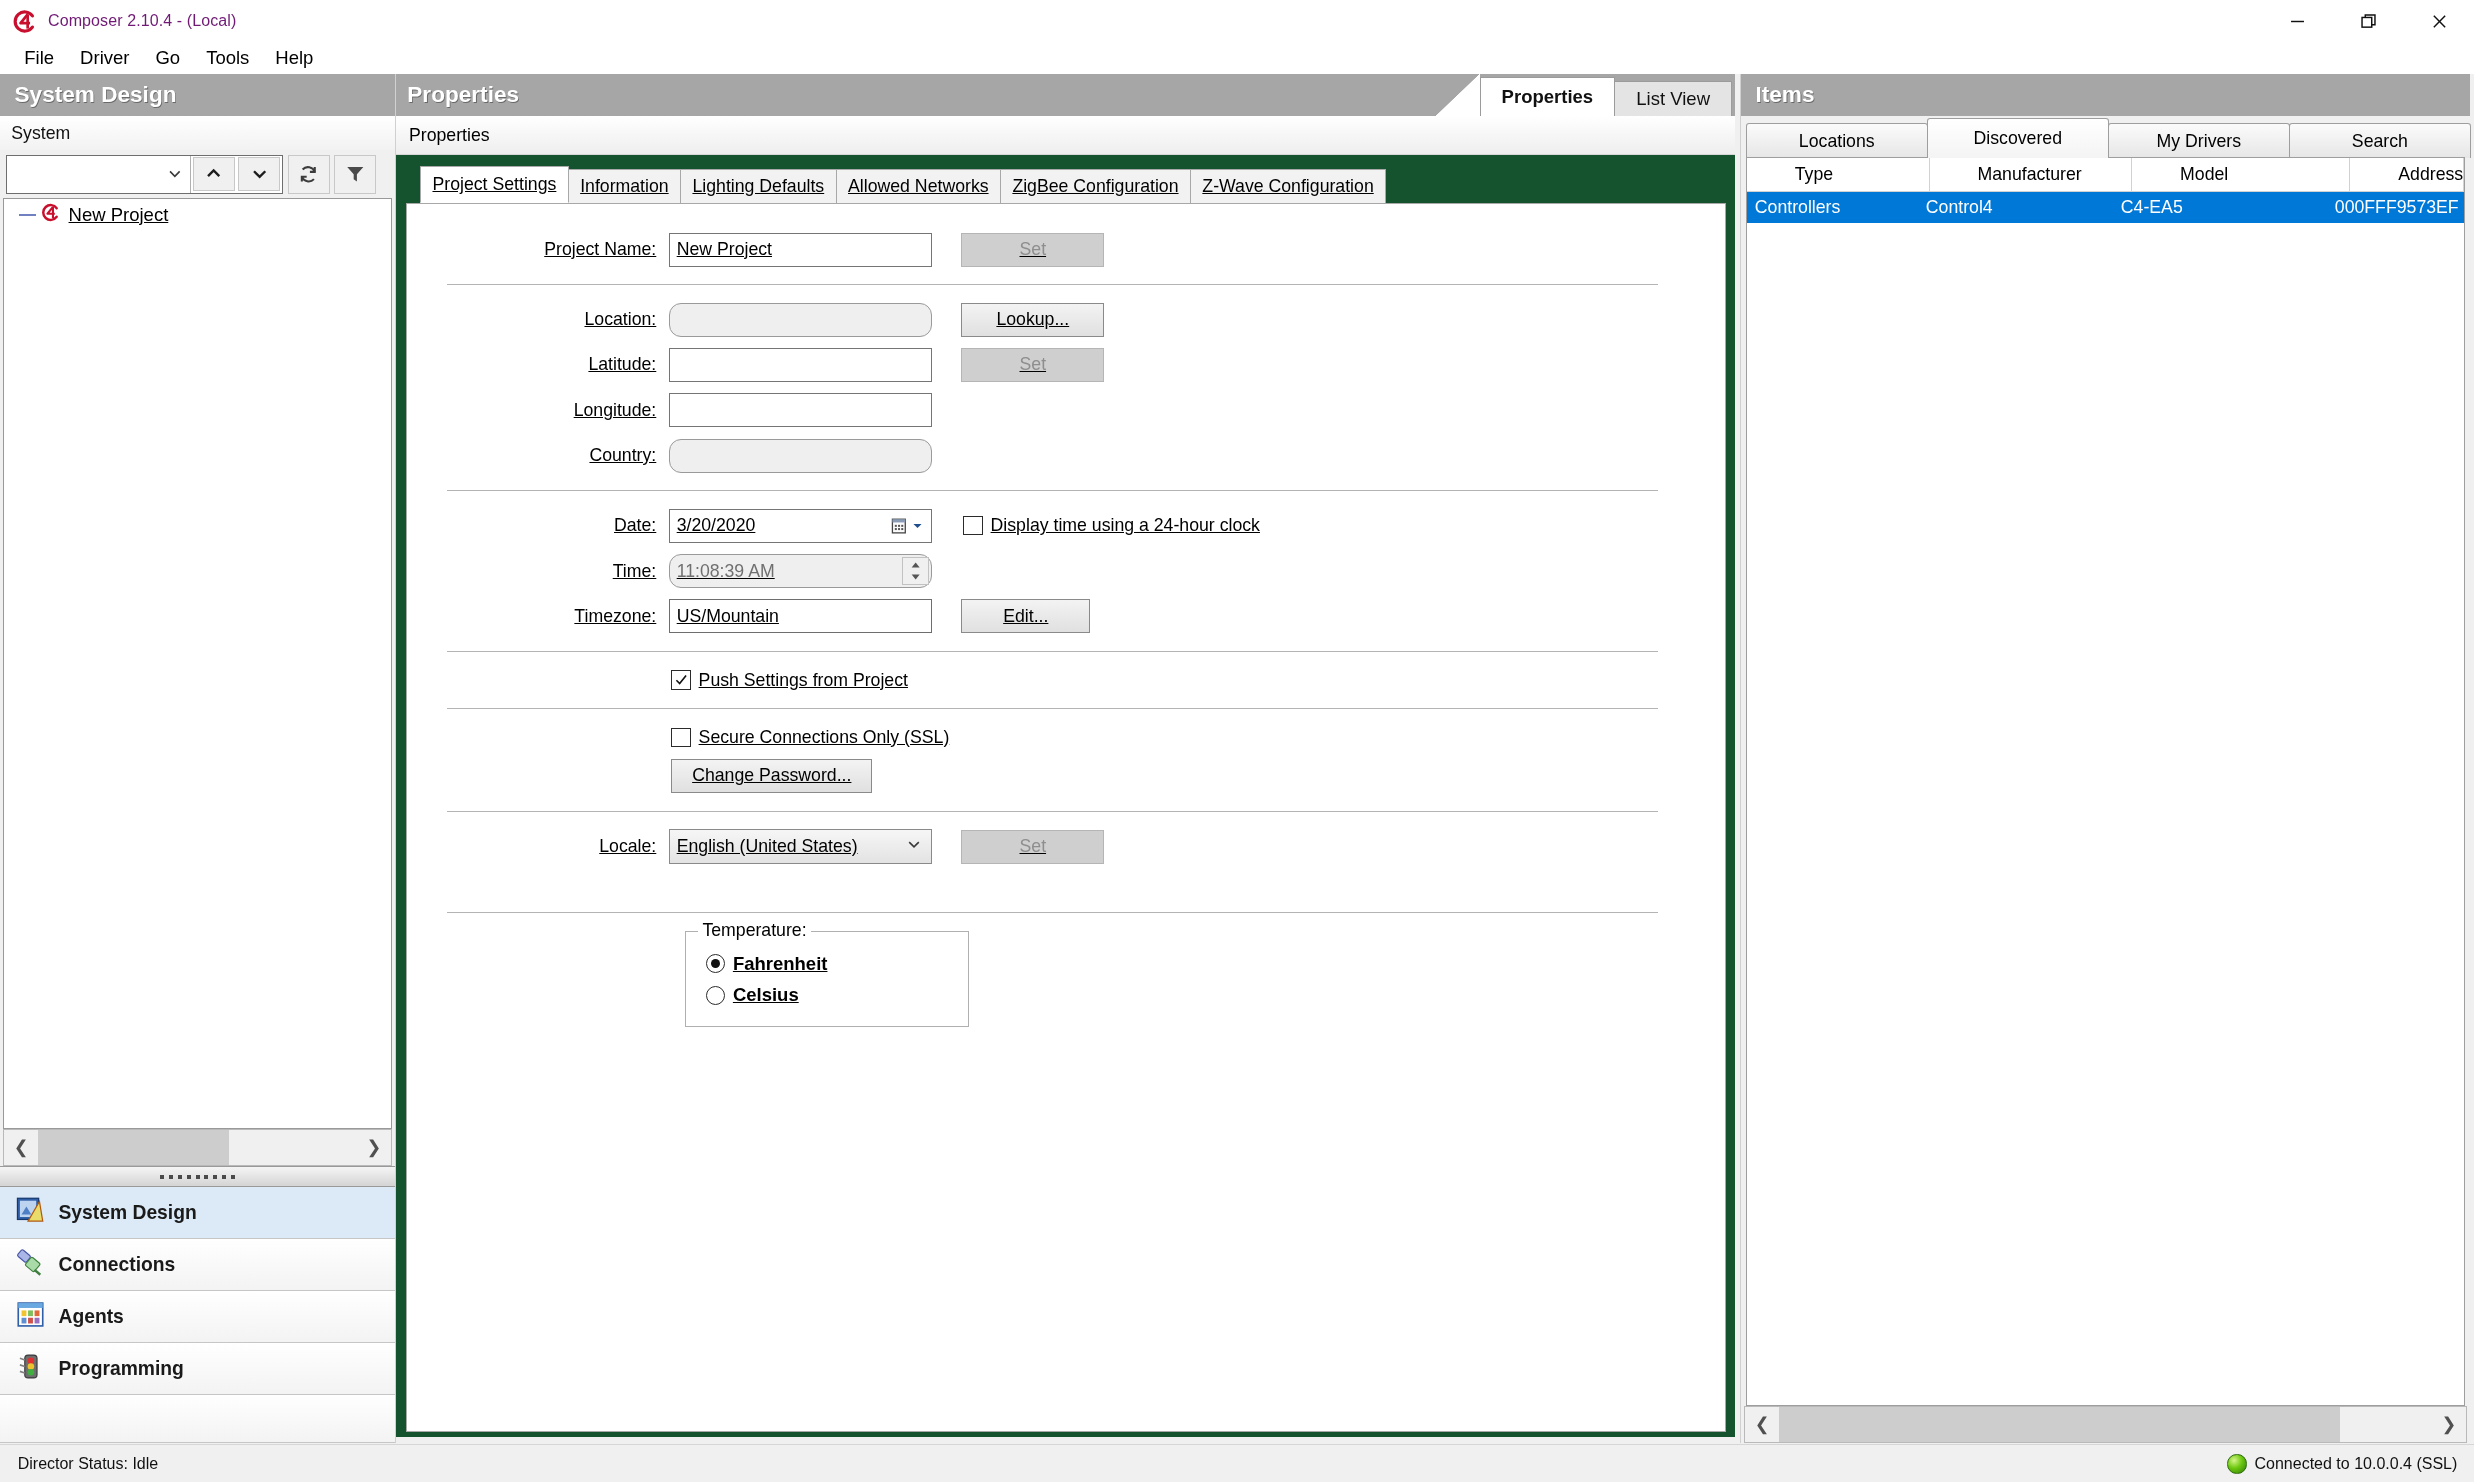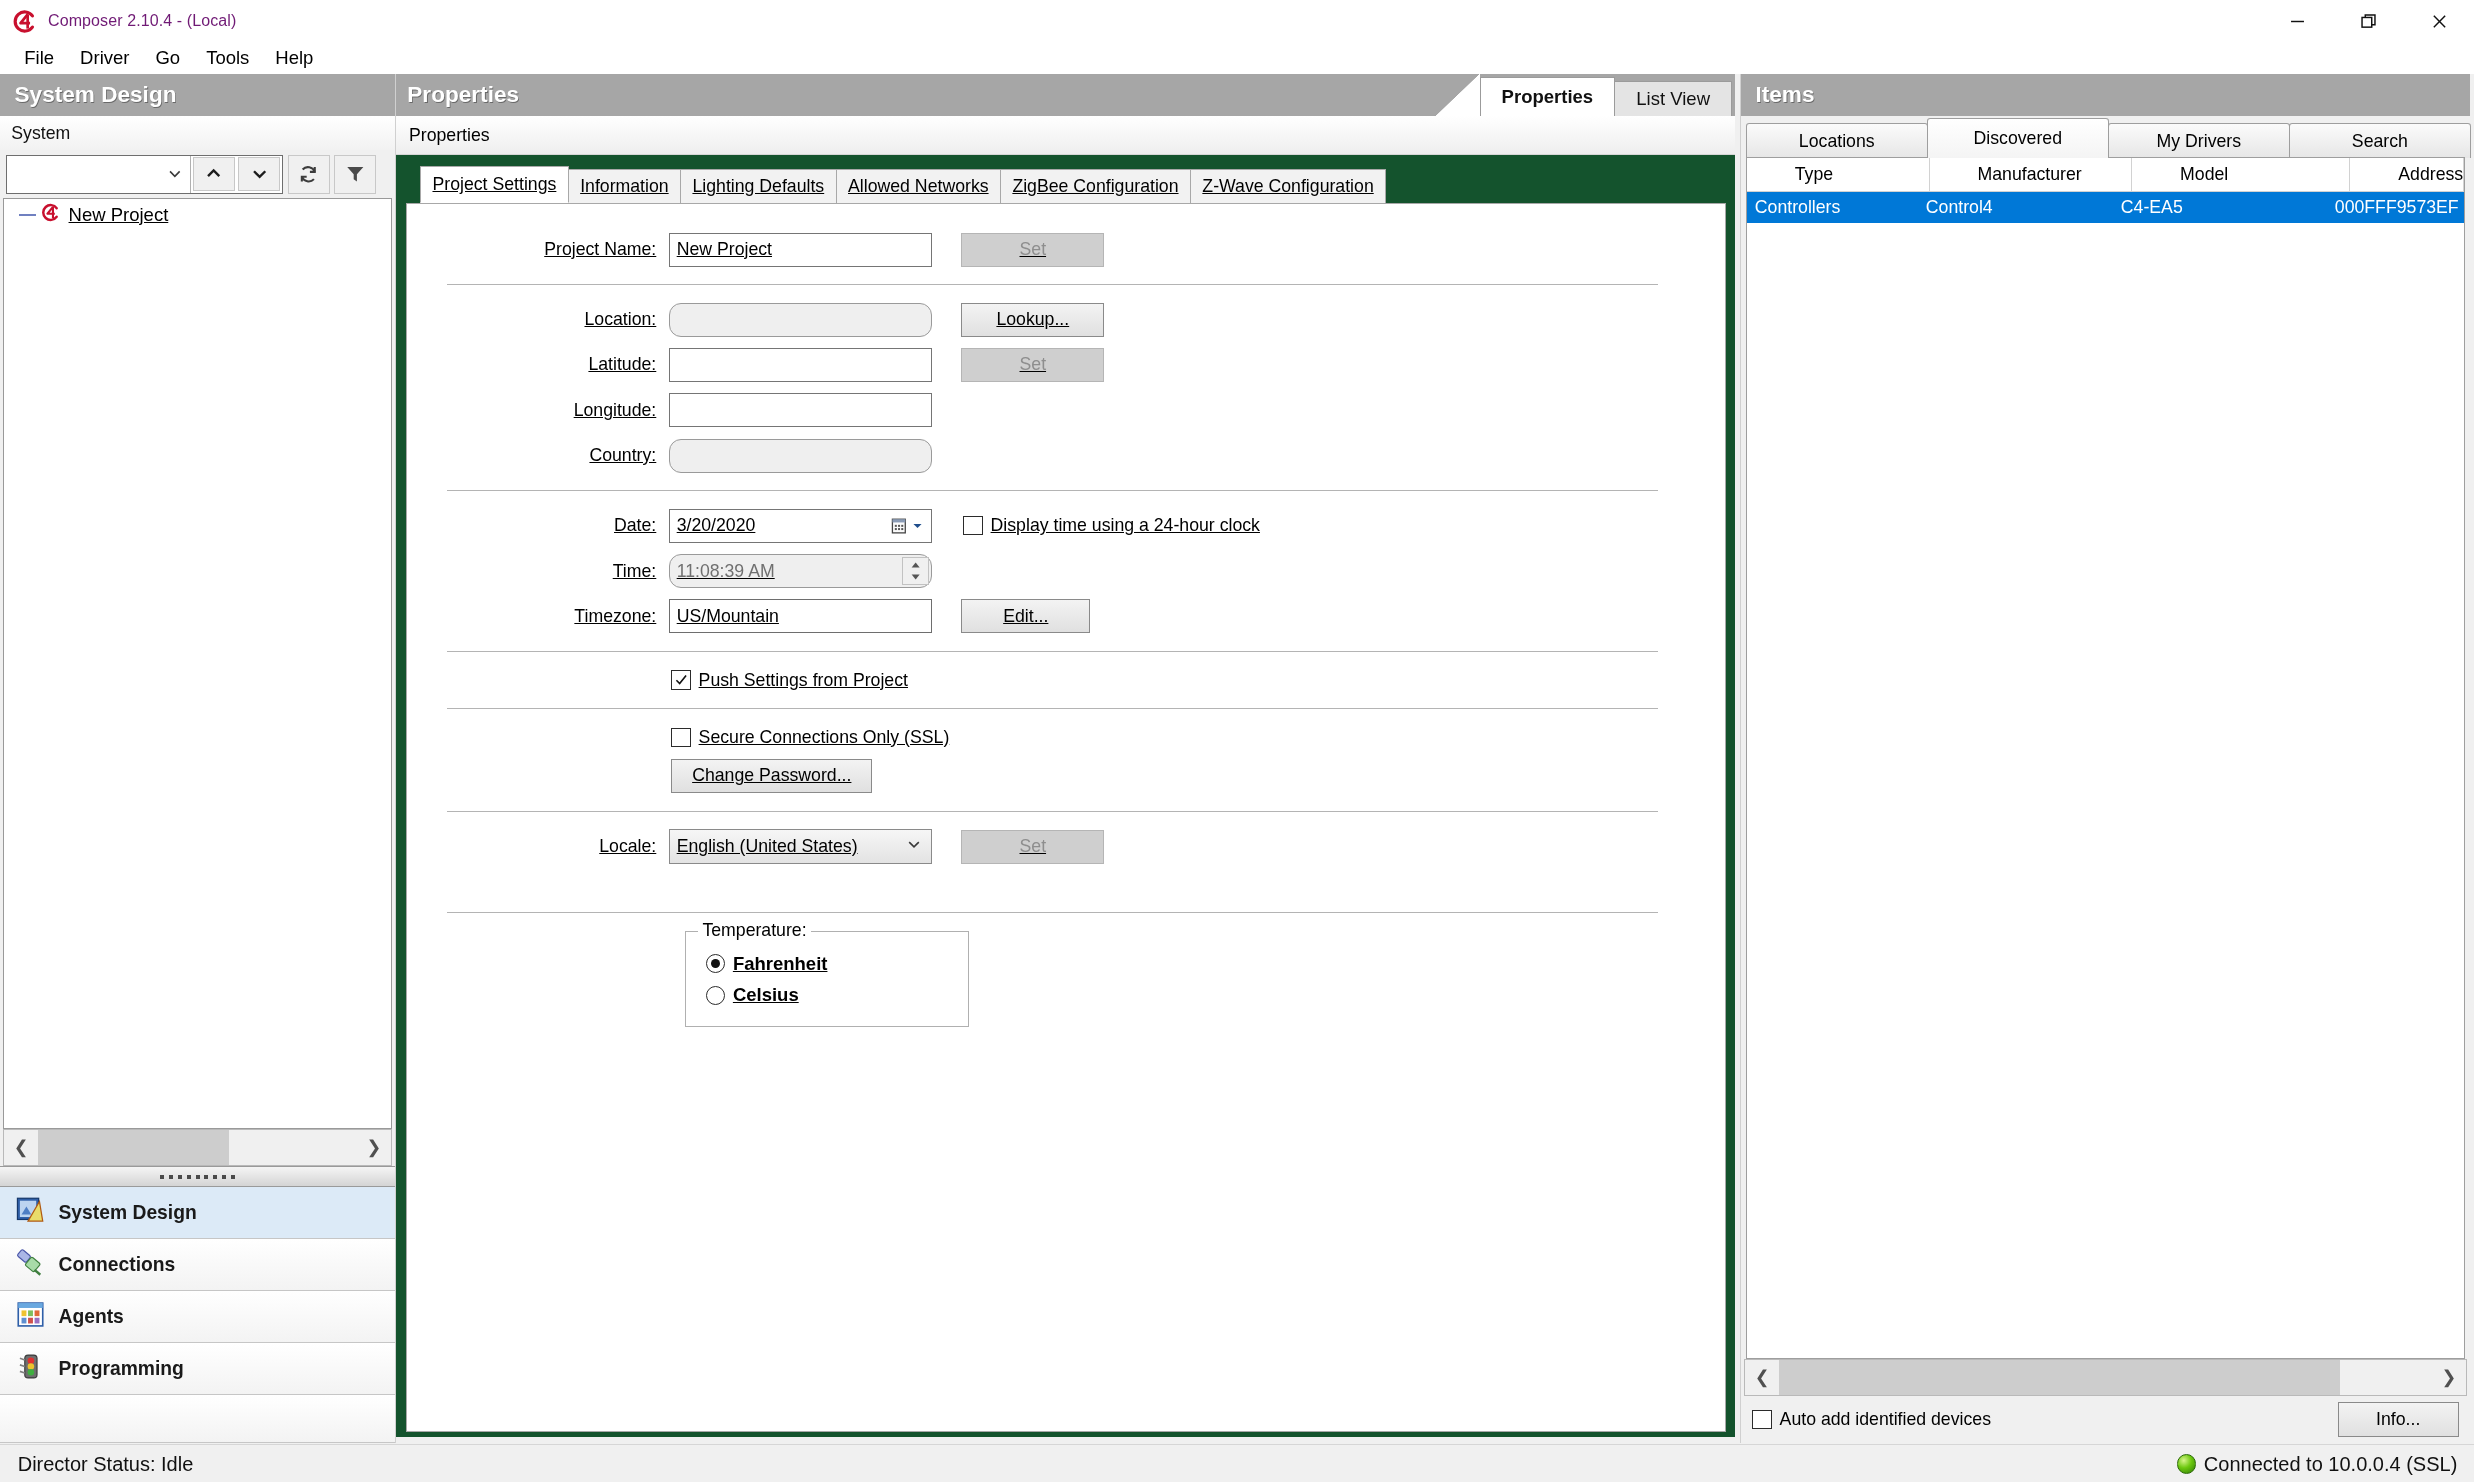--- a/index.html
+++ b/index.html
@@ -307,21 +307,21 @@
     height: 47px; display: flex; align-items: center;
     padding: 0 11.3px; flex: 0 0 auto;
   }
 
   
   .statusbar {
     position: absolute; left: 0; top: 1444px;
     width: 2475px; height: 39px; background: #f0f0f0;
     border-top: 0.8px solid #d6d6d6;
     display: flex; align-items: center; justify-content: space-between;
-    padding: 0 17.7px; font-size: 20px; color:#111;
+    padding: 0 17.7px; font-size: 16px; color:#111;
   }
   .status-right { display: flex; align-items: center; gap: 8px; }
   .green-dot {
     width: 19.3px; height: 19.3px; border-radius: 50%;
     background: radial-gradient(circle at 34% 30%, #d6f58a 0%, #6cc80f 45%, #2e7a05 100%);
     border: 0.8px solid #2a6a05;
   }
 </style>
 </head>
 <body>
@@ -683,27 +683,20 @@
     </div>
 
     <div class="hscroll">
       <div class="hscroll-arrow">❮</div>
       <div class="hscroll-track">
           <div class="hscroll-thumb" style="width:86%;"></div>
         </div>
       <div class="hscroll-arrow">❯</div>
     </div>
 
-    <div class="items-foot">
-      <div class="chk-row">
-        <span class="chkbox"></span>
-        <span>Auto add identified devices</span>
-      </div>
-      <div class="btn" style="margin-left:auto;min-width:121px;height:35px;">Info...</div>
-    </div>
   </div>
 
 </div>
 
 <div class="statusbar">
   <span>Director Status: Idle</span>
   <span class="status-right">
     <span class="green-dot"></span>
     <span>Connected to 10.0.0.4 (SSL)</span>
   </span>

